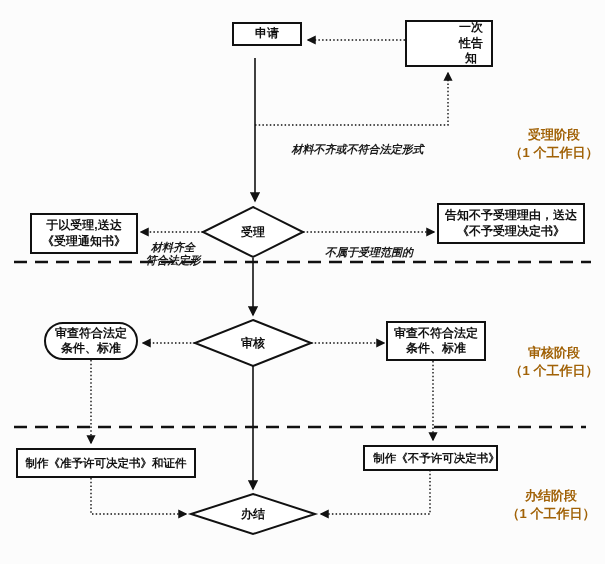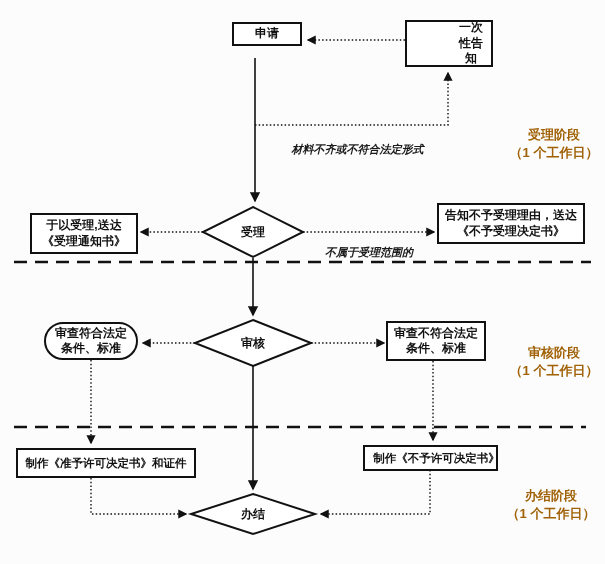--- a/index.html
+++ b/index.html
@@ -110,20 +110,24 @@
   <div class="node nowrap" style="left:16px;top:448px;width:180px;height:30px;">制作《准予许可决定书》和证件</div>
 
   <div class="node nowrap" style="left:363px;top:445px;width:135px;height:26px;padding-left:16px;">制作《不予许可决定书》</div>
 
   <div class="diamond-label" style="left:213px;top:219px;width:80px;height:26px;">受理</div>
   <div class="diamond-label" style="left:213px;top:501px;width:80px;height:26px;">办结</div>
   <div class="diamond-label" style="left:213px;top:330px;width:80px;height:26px;">审核</div>
 
   <div class="edge-label" style="left:275px;top:95px;width:165px;">材料不齐或不符合法定形式</div>
 
+  <div class="edge-label" style="left:133px;top:193px;width:80px;">
+    <div>材料齐全</div>
+    <div>符合法定形</div>
+  </div>
 
   <div class="edge-label" style="left:313px;top:198px;width:112px;">不属于受理范围的</div>
 
   <div class="stage-label" style="left:503px;top:126px;width:102px;">
     <div>受理阶段</div>
     <div>（1 个工作日）</div>
   </div>
 
   <div class="stage-label" style="left:503px;top:344px;width:102px;">
     <div>审核阶段</div>

